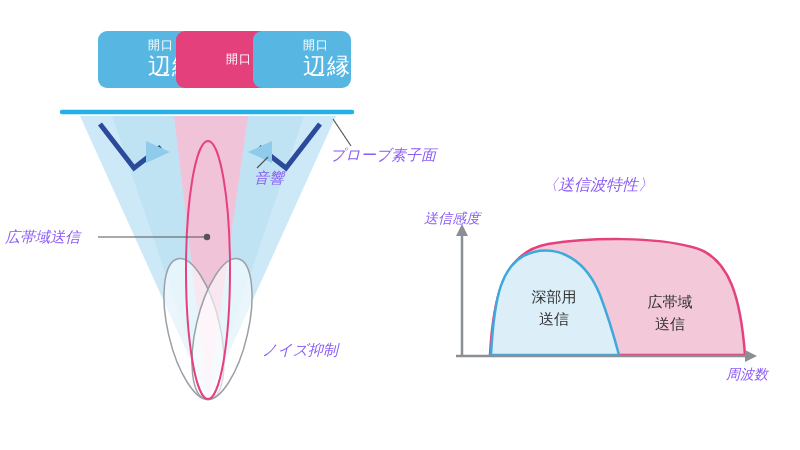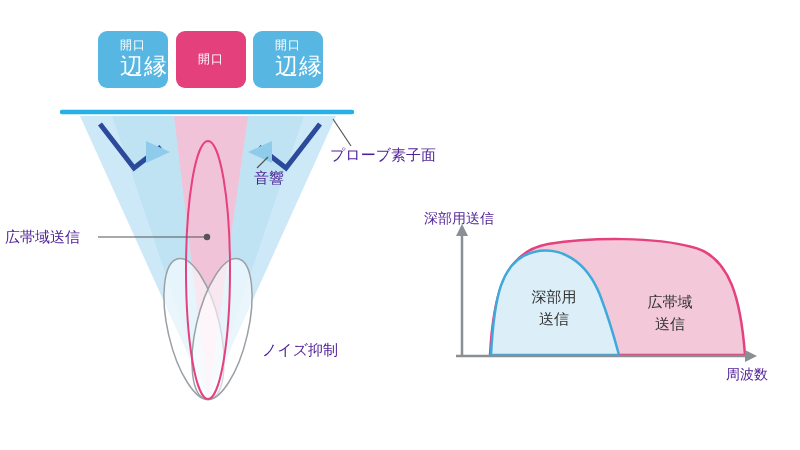--- a/index.html
+++ b/index.html
@@ -4,27 +4,27 @@
 <style>
   html,body{margin:0;padding:0;background:#fff;}
   body{width:800px;height:450px;overflow:hidden;
        font-family:"Liberation Sans","DejaVu Sans",sans-serif;color:#333;}
   .stage{position:relative;width:800px;height:450px;}
   svg.layer{position:absolute;left:0;top:0;}
 
   
   .apbox{position:absolute;top:31px;width:70px;height:57px;border-radius:9px;
          color:#fff;text-align:center;display:flex;flex-direction:column;
-         justify-content:center;line-height:1.15;}
+         justify-content:center;line-height:1.15;padding-left:28px;}
   .apbox .l1{font-size:12px;letter-spacing:1px;}
   .apbox .l2{font-size:23px;letter-spacing:1px;text-align:right;}
   .apbox.blue{background:#58B7E2;}
   .apbox.pink{background:#E3407C;}
 
-  .lbl{position:absolute;font-size:15px;white-space:nowrap;color:#4c1d95;}
+  .lbl{position:absolute;font-size:15px;white-space:nowrap;color:#8b5cf6;font-style:italic;}
   .lbl.small{font-size:14px;}
   .lbl.title{font-size:16px;}
   .twoline{position:absolute;text-align:center;font-size:15px;line-height:1.45;}
 </style>
 </head>
 <body>
 
 <div class="stage">
 
   <svg class="layer" width="800" height="450" viewBox="0 0 800 450">
@@ -74,21 +74,22 @@
   <div class="apbox blue" style="left:253px;">
     <span class="l1">開口</span>
     <span class="l2">辺縁</span>
   </div>
 
   <div class="lbl" style="left:330px;top:146px;">プローブ素子面</div>
   <div class="lbl" style="left:254px;top:169px;">音響</div>
   <div class="lbl" style="left:5px;top:228px;">広帯域送信</div>
   <div class="lbl" style="left:262px;top:341px;">ノイズ抑制</div>
 
-  <div class="lbl small" style="left:424px;top:210px;">深部用送信</div>
+  <div class="lbl title" style="left:542px;top:175px;">〈送信波特性〉</div>
+  <div class="lbl small" style="left:424px;top:210px;">送信感度</div>
   <div class="lbl small" style="left:726px;top:366px;">周波数</div>
 
   <div class="twoline" style="left:522px;top:286px;width:64px;">
     <div>深部用</div>
     <div>送信</div>
   </div>
   <div class="twoline" style="left:638px;top:291px;width:64px;">
     <div>広帯域</div>
     <div>送信</div>
   </div>

